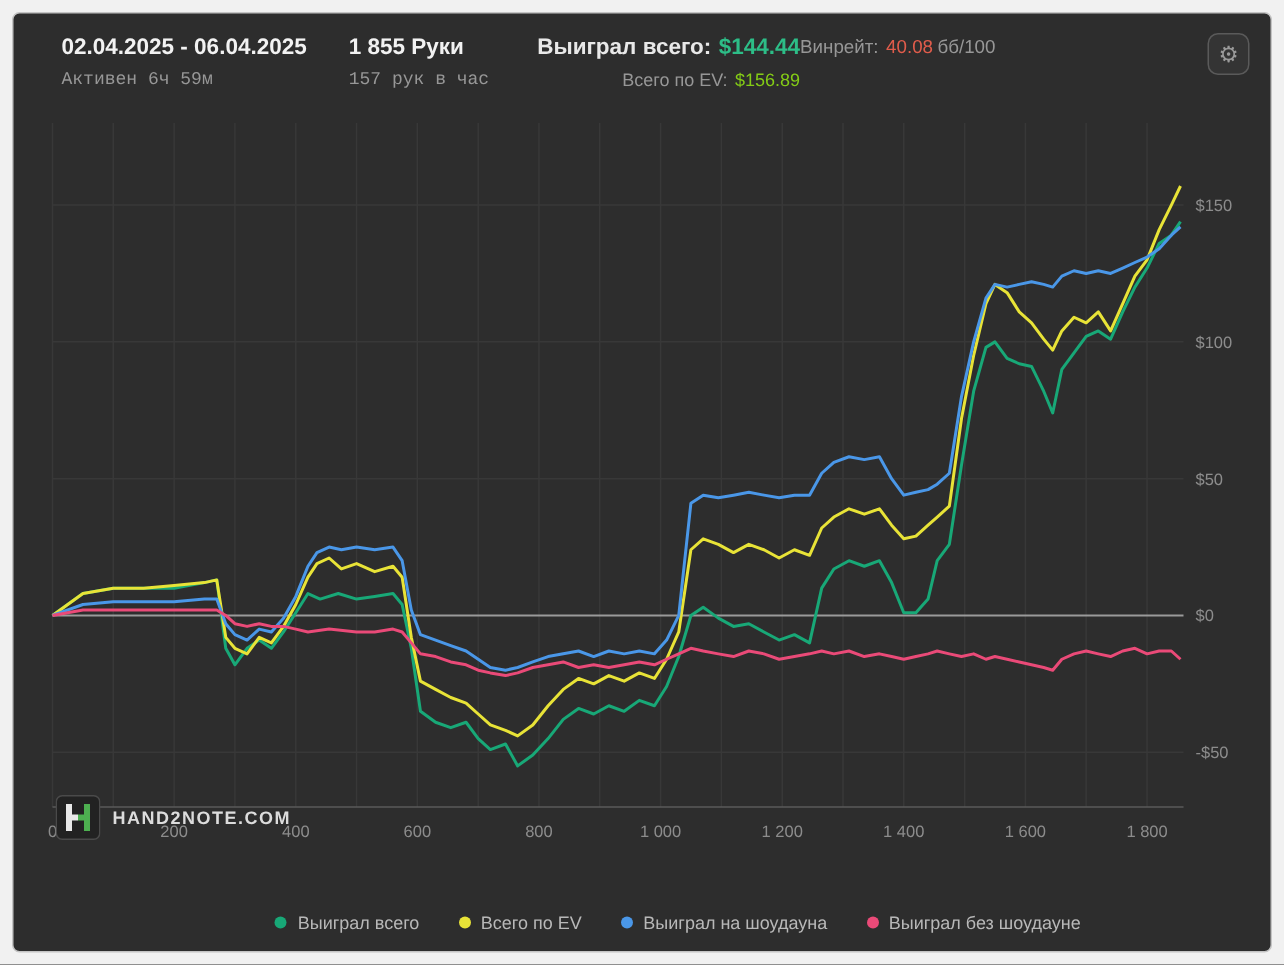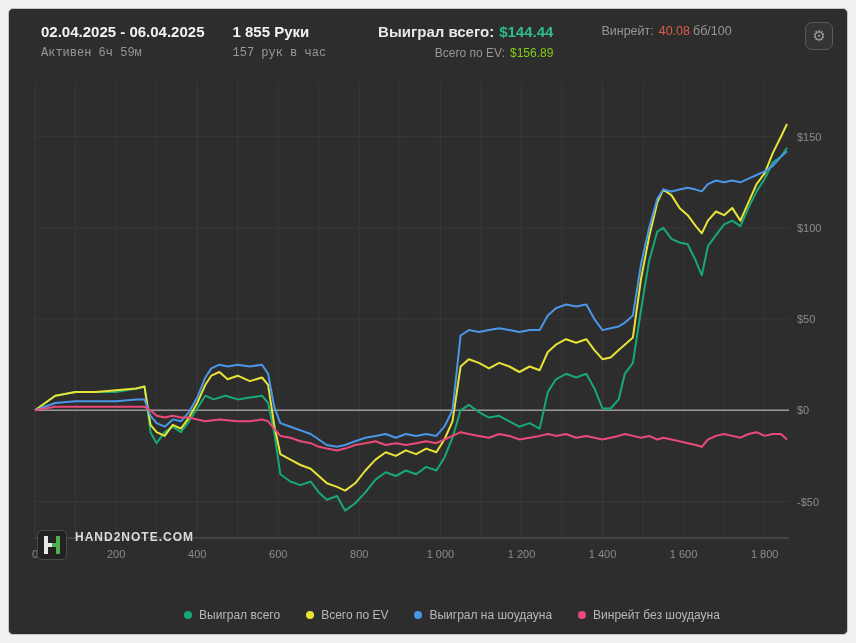--- a/index.html
+++ b/index.html
@@ -20,43 +20,43 @@
   
   .header {
     display:flex; align-items:flex-start;
     padding:13px 14px 8px 32px;
     position:relative;
   }
   .stat-group { display:flex; flex-direction:column; }
   .stat-main { font-size:15px; font-weight:bold; color:#f2f2f2; line-height:20px; }
   .stat-sub  { font-size:12px; color:#979797; line-height:18px; margin-top:2px;font-family:Liberation Mono, monospace; }
   .g-hands { margin-left:28px; }
-  .g-won { margin-left:52px; text-align:right; align-items:flex-end; }
+  .g-won { margin-left:32px; text-align:right; align-items:flex-end; }
   .won-line { font-size:15px; line-height:20px; color:#e8e8e8; font-weight:bold; }
   .won-value { color:#2dbd87; font-weight:bold; margin-left:5px; }
   .ev-line { font-size:12px; color:#979797; line-height:18px; margin-top:2px; }
   .ev-value { color:#84cc16; margin-left:5px; }
-  .g-winrate { margin-left:48px; }
+  .g-winrate { }
   .wr-line { font-size:12.5px; color:#979797; line-height:19px; }
   .wr-value { color:#e05c4b; margin:0 3px 0 5px; }
   .gear-btn {
     position:absolute; right:14px; top:13px;
     width:28px; height:28px;
     border:1px solid #5a5a5a; border-radius:7px;
     background:#343434;
     color:#9a9a9a; font-size:15px;
     display:flex; align-items:center; justify-content:center;
     cursor:pointer;
   }
   
   .chart-wrap { position:relative; margin:4px 6px 0 12px; flex:1; }
   .chart-wrap svg { display:block; }
   .logo {
     position:absolute; left:16px; bottom:36px;
-    display:flex; align-items:flex-start; gap:8px;
+    display:flex; align-items:center; gap:8px;
   }
   .logo-text { color:#dcdcdc; font-size:12px; font-weight:bold; letter-spacing:1px; }
   
   .legend {
     height:38px;
     display:flex; align-items:center; justify-content:center;
     gap:26px;
     padding-left:48px;
   }
   .legend-item { display:flex; align-items:center; gap:7px; cursor:pointer; }
@@ -162,17 +162,17 @@
       <div class="legend-item">
         <span class="dot" style="background: rgb(232, 227, 55);"></span>
         <span class="lbl">Всего по EV</span>
       </div>
       <div class="legend-item">
         <span class="dot" style="background: rgb(74, 151, 232);"></span>
         <span class="lbl">Выиграл на шоудауна</span>
       </div>
       <div class="legend-item">
         <span class="dot" style="background: rgb(234, 74, 120);"></span>
-        <span class="lbl">Винрейт без шоудауна</span>
+        <span class="lbl">Выиграл без шоудауне</span>
       </div>
     </div>
 
 </div>
 
 </body></html>

